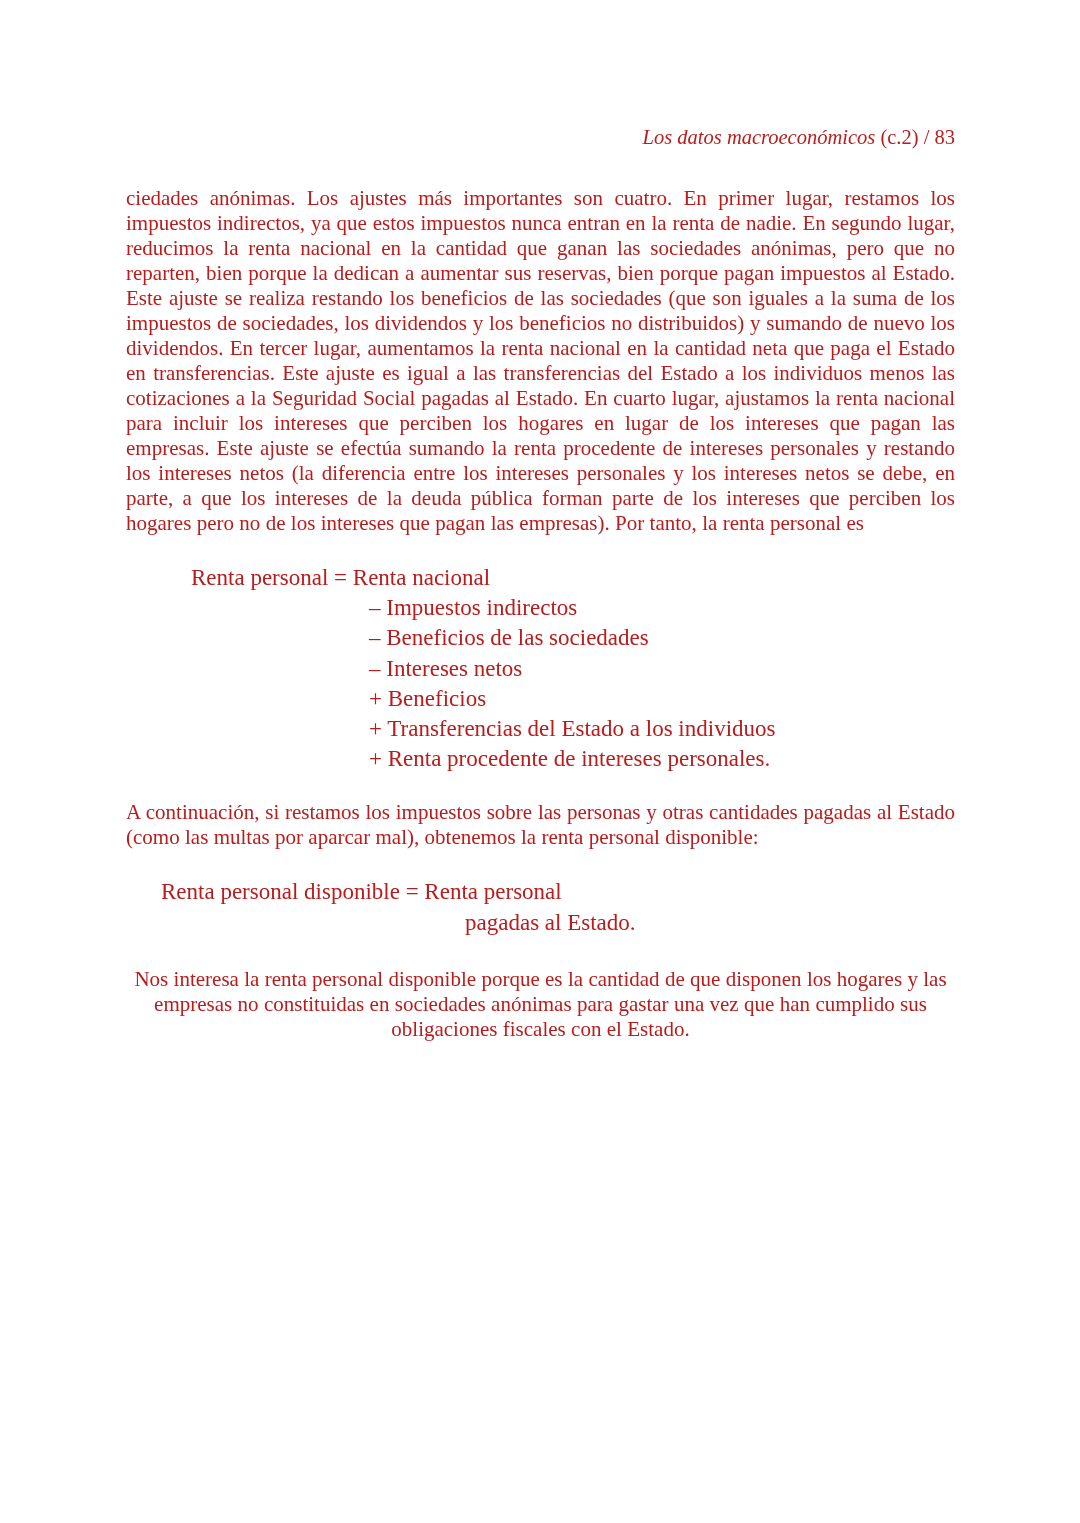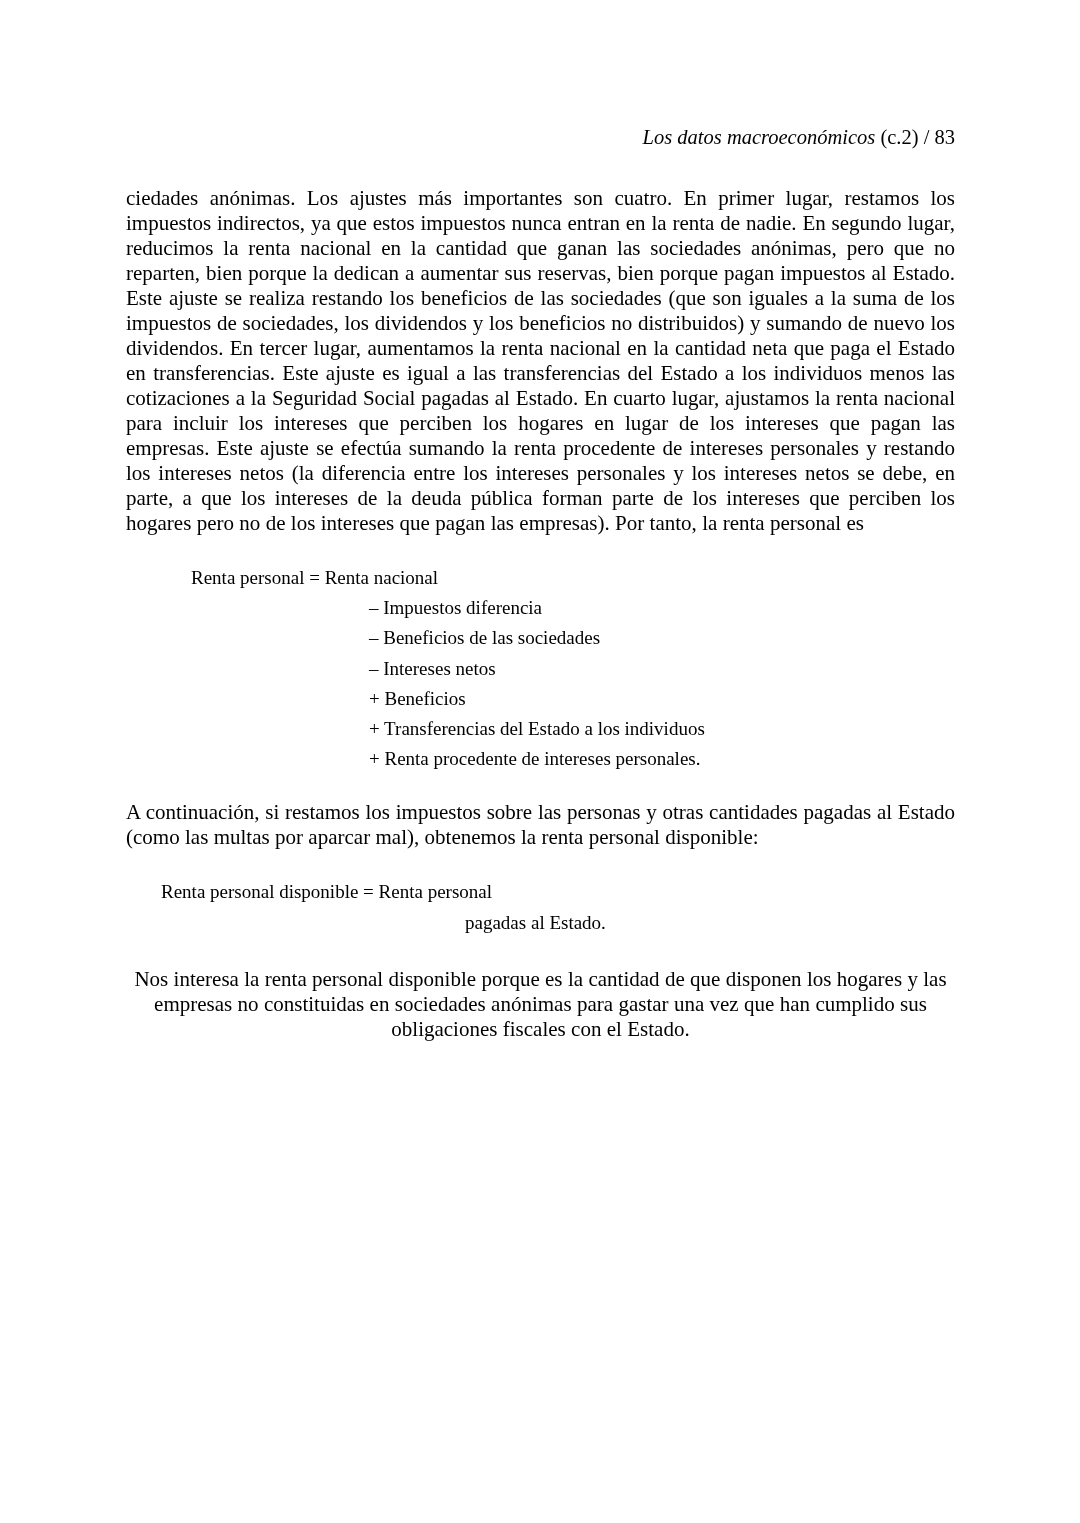--- a/index.html
+++ b/index.html
@@ -7,21 +7,21 @@
     padding: 0;
     background: #ffffff;
   }
   .page {
     position: relative;
     width: 1080px;
     height: 1523px;
     background: #ffffff;
     overflow: hidden;
     font-family: "Liberation Serif", "DejaVu Serif", serif;
-    color: #000000;
+    color: #b91c1c;
     -webkit-font-smoothing: antialiased;
   }
 
   
   .running-header {
     position: absolute;
     left: 126px;
     top: 124px;
     width: 829px;
     text-align: right;
@@ -57,21 +57,21 @@
     text-align: center;
   }
 
   .gap-before-eq { height: 27px; }
   .gap-after-eq  { height: 26px; }
   .gap-before-eq2{ height: 27px; }
   .gap-after-eq2 { height: 29px; }
 
   
   .equation {
-    font-size: 19px;
+    font-size: 23px;
     line-height: 30.2px;
     text-align: left;
     white-space: nowrap;
   }
   .eq-line {
     display: block;
   }
   
   .eq1 .eq-head { padding-left: 65px; }
   
@@ -94,21 +94,21 @@
   </div>
 
   <div class="column">
 
     <p class="body">ciedades anónimas. Los ajustes más importantes son cuatro. En primer lugar, restamos los impuestos indirectos, ya que estos impuestos nunca entran en la renta de nadie. En segundo lugar, reducimos la renta nacional en la cantidad que ganan las sociedades anónimas, pero que no reparten, bien porque la dedican a aumentar sus reservas, bien porque pagan impuestos al Estado. Este ajuste se realiza restando los beneficios de las sociedades (que son iguales a la suma de los impuestos de sociedades, los dividendos y los beneficios no distribuidos) y sumando de nuevo los dividendos. En tercer lugar, aumentamos la renta nacional en la cantidad neta que paga el Estado en transferencias. Este ajuste es igual a las transferencias del Estado a los individuos menos las cotizaciones a la Seguridad Social pagadas al Estado. En cuarto lugar, ajustamos la renta nacional para incluir los intereses que perciben los hogares en lugar de los intereses que pagan las empresas. Este ajuste se efectúa sumando la renta procedente de intereses personales y restando los intereses netos (la diferencia entre los intereses personales y los intereses netos se debe, en parte, a que los intereses de la deuda pública forman parte de los intereses que perciben los hogares pero no de los intereses que pagan las empresas). Por tanto, la renta personal es</p>
 
     <div class="gap-before-eq"></div>
 
     <div class="equation eq1">
       <span class="eq-line eq-head">Renta personal = Renta nacional</span>
-      <span class="eq-line eq-term">– Impuestos diferencia</span>
+      <span class="eq-line eq-term">– Impuestos indirectos</span>
       <span class="eq-line eq-term">– Beneficios de las sociedades</span>
       <span class="eq-line eq-term">– Intereses netos</span>
       <span class="eq-line eq-term">+ Beneficios</span>
       <span class="eq-line eq-term">+ Transferencias del Estado a los individuos</span>
       <span class="eq-line eq-term">+ Renta procedente de intereses personales.</span>
     </div>
 
     <div class="gap-after-eq"></div>
 
     <p class="body">A continuación, si restamos los impuestos sobre las personas y otras cantidades pagadas al Estado (como las multas por aparcar mal), obtenemos la renta personal disponible:</p>

